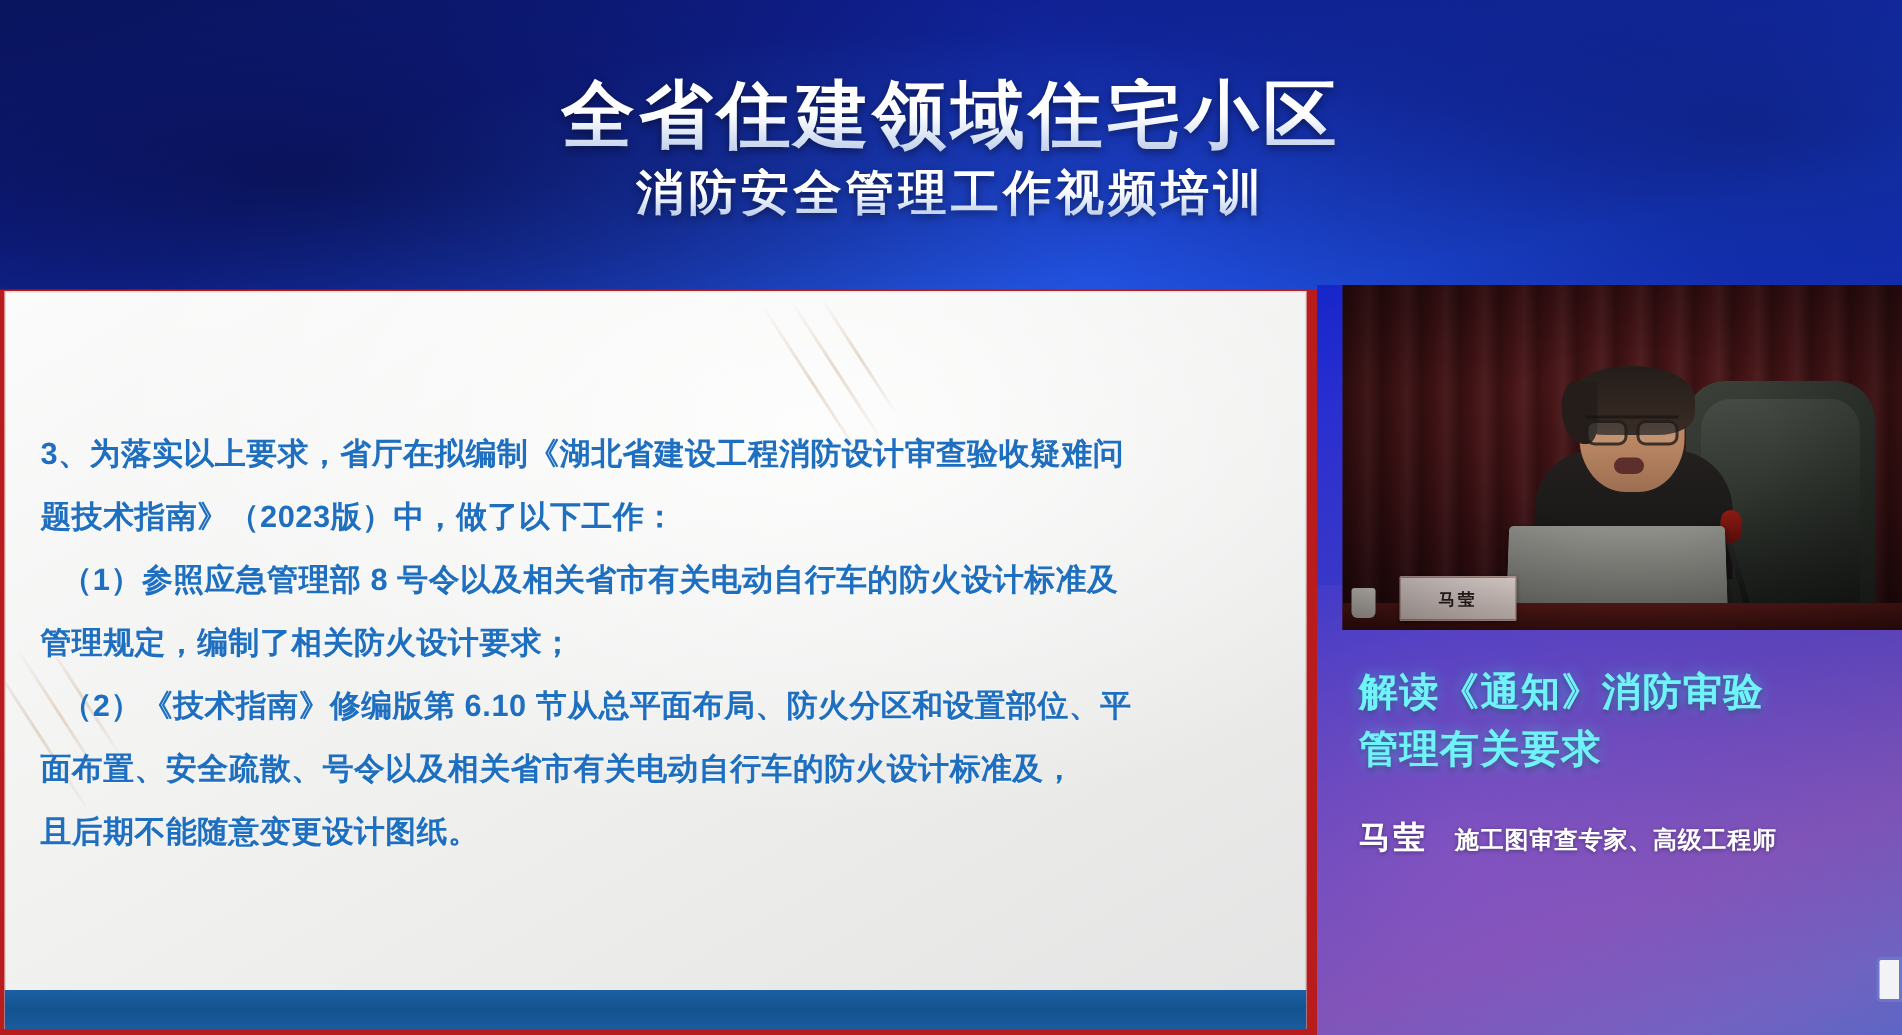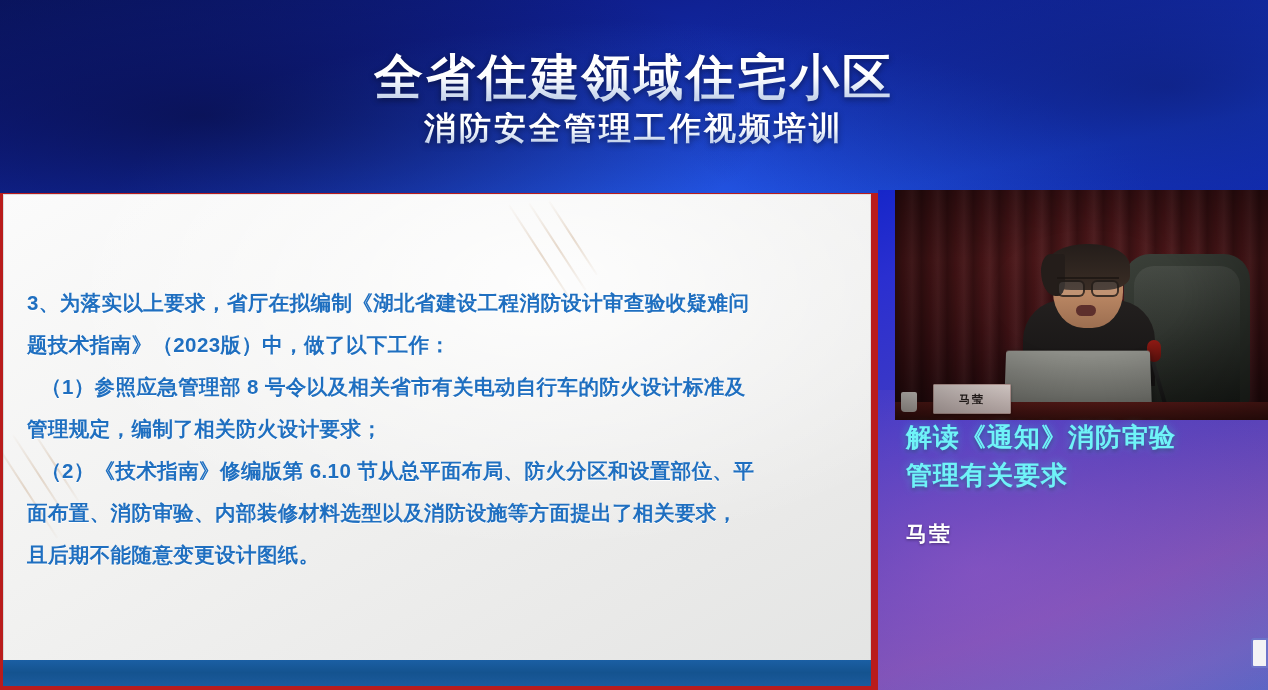--- a/index.html
+++ b/index.html
@@ -184,21 +184,21 @@
     color:#2a2220;font-size:11px;font-weight:bold;letter-spacing:2px;
     box-shadow:0 1px 3px rgba(0,0,0,.4);
   }
   .cup{
     position:absolute;left:6px;bottom:8px;width:16px;height:20px;
     background:linear-gradient(180deg,#efe9e4,#cfc7c0);border-radius:2px 2px 4px 4px;
   }
 
   
   .caption{
-    position:absolute;left:0;top:228px;width:390px;padding:0 20px 0 28px;
+    position:absolute;left:0;top:252px;width:390px;padding:0 20px 0 28px;
     box-sizing:border-box;z-index:5;
   }
   .cap-title{
     color:#6ff3f8;font-weight:bold;font-size:26px;line-height:38px;
     letter-spacing:1px;white-space:nowrap;
     text-shadow:0 0 10px rgba(60,230,240,.45),0 2px 4px rgba(0,0,0,.35);
   }
   .cap-person{
     margin-top:26px;display:flex;align-items:baseline;
     color:#ffffff;white-space:nowrap;
@@ -239,21 +239,21 @@
         <span></span>
         <span></span>
     </div>
 
     <div class="slide-body">
       <div class="sline">3、为落实以上要求，省厅在拟编制《湖北省建设工程消防设计审查验收疑难问</div>
       <div class="sline">题技术指南》（2023版）中，做了以下工作：</div>
       <div class="sline ind">（1）参照应急管理部 8 号令以及相关省市有关电动自行车的防火设计标准及</div>
       <div class="sline">管理规定，编制了相关防火设计要求；</div>
       <div class="sline ind">（2）《技术指南》修编版第 6.10 节从总平面布局、防火分区和设置部位、平</div>
-      <div class="sline">面布置、消防审验、内部装修材料选型以及消防设施等方面提出了相关要求，</div>
+      <div class="sline">面布置、安全疏散、号令以及相关省市有关电动自行车的防火设计标准及，</div>
       <div class="sline">且后期不能随意变更设计图纸。</div>
     </div>
 
     <div class="slide-footer"></div>
   </div>
 
   <div class="right-col">
 
     <div class="video">
       <div class="curtain"></div>
@@ -277,19 +277,20 @@
       </div>
 
       <div class="vig"></div>
     </div>
 
     <div class="caption">
       <div class="cap-title">解读《通知》消防审验</div>
       <div class="cap-title">管理有关要求</div>
       <div class="cap-person">
         <span class="cap-name">马莹</span>
+        <span class="cap-role">施工图审查专家、高级工程师</span>
       </div>
     </div>
 
     <div class="edge-ctl"></div>
   </div>
 
 </div>
 
 </body></html>

